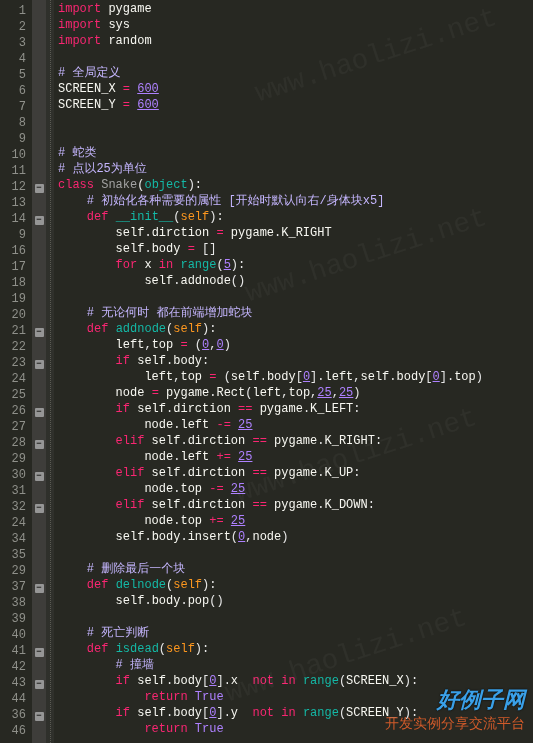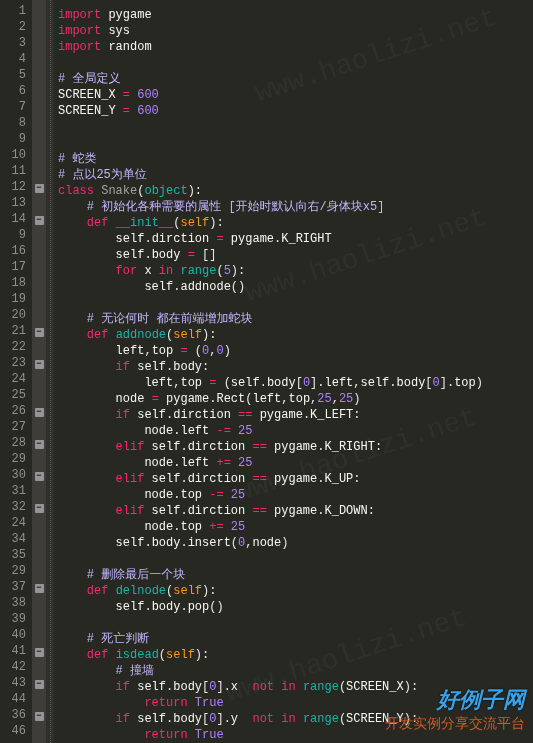--- a/index.html
+++ b/index.html
@@ -49,30 +49,30 @@
 }
 .margin-strip::before {
   content: "";
   position: absolute;
   right: 3px;
   top: 0;
   bottom: 0;
   border-left: 1px dotted #5a5a53;
 }
 .code {
-  padding: 7px 0 0 4px;
+  padding: 1px 0 0 4px;
   line-height: 16px;
   white-space: pre;
   color: #f8f8f2;
 }
 .ln { height: 16px; }
 .tok-kw   { color: #f92672; }
 .tok-fn   { color: #14b8a6; }
 .tok-cls  { color: #a3a3a3; }
-.tok-num  { color: #ae81ff; }
+.tok-num  { color: #ae81ff; text-decoration: underline; }
 .tok-cm   { color: #c4b5fd; }
 .tok-pn   { color: #e8e8e8; }
 .tok-op   { color: #f92672; }
 .tok-nm   { color: #f8f8f2; }
 .tok-par  { color: #fd971f; }
 .tok-bool { color: #ae81ff; }
 .watermark {
   position: absolute;
   right: 8px;
   bottom: 10px;

